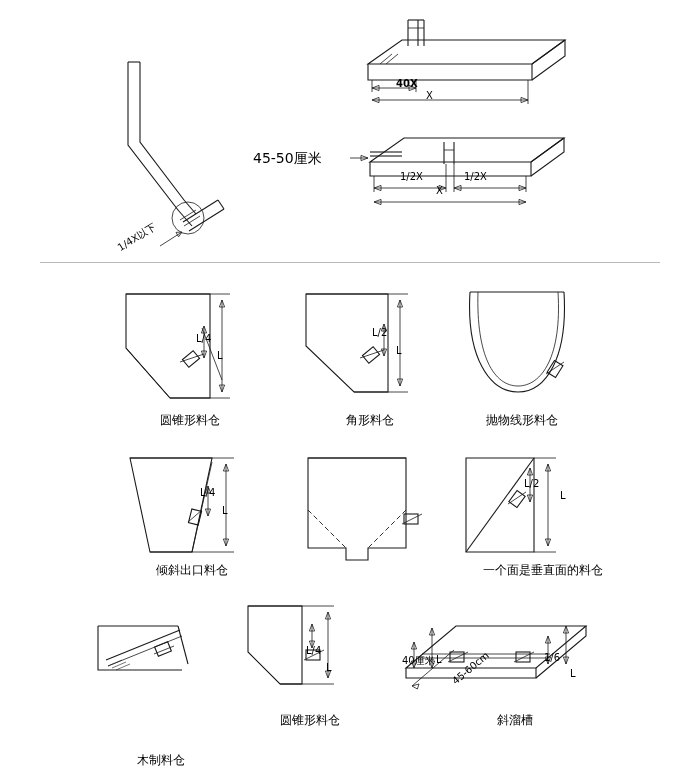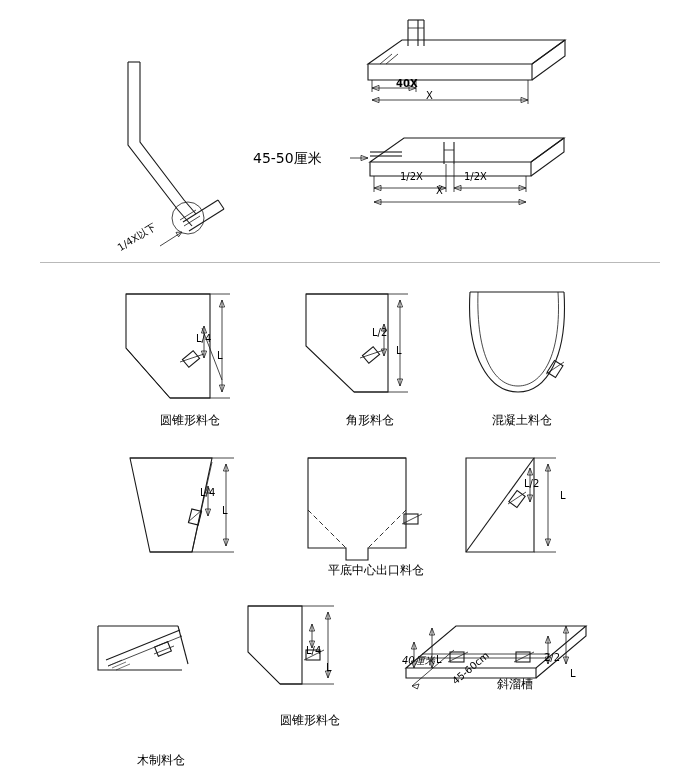--- a/index.html
+++ b/index.html
@@ -177,71 +177,72 @@
 
   <div class="fig" style="left:456px;top:286px;">
     <svg width="150" height="120" viewBox="0 0 150 120">
       <path class="ln" d="M14,6 C10,72 34,106 62,106 C90,106 112,72 108,6" fill="#ffffff"></path>
       <path class="ln" d="M14,6 L108,6"></path>
       <path class="ln-thin" d="M22,6 C20,70 38,100 62,100 C86,100 106,70 102,6"></path>
       <rect class="ln" x="92" y="78" width="14" height="10" transform="rotate(-58 99 83)" fill="#fff"></rect>
       <path class="ln-thin" d="M90,88 L108,76"></path>
     </svg>
   </div>
-  <div class="cap" style="left:452px;top:412px;width:140px;">混凝土料仓</div>
+  <div class="cap" style="left:452px;top:412px;width:140px;">抛物线形料仓</div>
 
   <div class="fig" style="left:118px;top:452px;">
     <svg width="150" height="115" viewBox="0 0 150 115">
       <path class="ln" d="M12,6 L32,100 L74,100 L94,6 Z" fill="#ffffff"></path>
       <path class="ln" d="M12,6 L94,6"></path>
       <path class="ln" d="M32,100 L74,100"></path>
       <path class="ln-thin" d="M74,100 L94,10"></path>
       <rect class="ln" x="70" y="60" width="14" height="10" transform="rotate(-76 77 65)" fill="#fff"></rect>
       <path class="ln-thin" d="M70,70 L84,58"></path>
       <path class="dim" d="M94,6 L116,6 M74,100 L116,100"></path>
       <path class="dim" d="M108,12 L108,94"></path>
       <path class="dim" d="M108,12 l-2.6,7 l5.2,0 z" fill="#1a1a1a"></path>
       <path class="dim" d="M108,94 l-2.6,-7 l5.2,0 z" fill="#1a1a1a"></path>
       <path class="dim" d="M90,34 L90,64"></path>
       <path class="dim" d="M90,34 l-2.6,7 l5.2,0 z" fill="#1a1a1a"></path>
       <path class="dim" d="M90,64 l-2.6,-7 l5.2,0 z" fill="#1a1a1a"></path>
     </svg>
   </div>
   <div class="lbl" style="left:200px;top:487px;">L/4</div>
   <div class="lbl" style="left:222px;top:505px;">L</div>
+  <div class="cap" style="left:122px;top:562px;width:140px;">倾斜出口料仓</div>
 
   <div class="fig" style="left:296px;top:452px;">
     <svg width="150" height="115" viewBox="0 0 150 115">
       <path class="ln" d="M12,6 L12,96 L50,96 L50,108 L72,108 L72,96 L110,96 L110,6 Z" fill="#ffffff"></path>
       <path class="ln" d="M12,6 L110,6"></path>
       <path class="dash" d="M12,58 L50,96"></path>
       <path class="dash" d="M110,58 L72,96"></path>
       <rect class="ln" x="108" y="62" width="14" height="10" fill="#fff"></rect>
       <path class="ln-thin" d="M106,72 L126,62"></path>
     </svg>
   </div>
-  <div class="cap" style="left:306px;top:562px;width:140px;">平底中心出口料仓</div>
 
   <div class="fig" style="left:456px;top:452px;">
     <svg width="160" height="115" viewBox="0 0 160 115">
       <path class="ln" d="M10,6 L10,100 L78,100 L78,6 Z" fill="#ffffff"></path>
       <path class="ln" d="M10,100 L78,6"></path>
       <rect class="ln" x="54" y="42" width="14" height="10" transform="rotate(-54 61 47)" fill="#fff"></rect>
       <path class="ln-thin" d="M52,52 L70,40"></path>
       <path class="dim" d="M78,6 L100,6 M78,100 L100,100"></path>
       <path class="dim" d="M92,12 L92,94"></path>
       <path class="dim" d="M92,12 l-2.6,7 l5.2,0 z" fill="#1a1a1a"></path>
       <path class="dim" d="M92,94 l-2.6,-7 l5.2,0 z" fill="#1a1a1a"></path>
       <path class="dim" d="M74,16 L74,50"></path>
       <path class="dim" d="M74,16 l-2.6,7 l5.2,0 z" fill="#1a1a1a"></path>
       <path class="dim" d="M74,50 l-2.6,-7 l5.2,0 z" fill="#1a1a1a"></path>
     </svg>
   </div>
   <div class="lbl" style="left:524px;top:478px;">L/2</div>
   <div class="lbl" style="left:560px;top:490px;">L</div>
+  <div class="cap" style="left:458px;top:562px;width:170px;">一个面是垂直面的料仓</div>
 
   <div class="fig" style="left:92px;top:608px;">
     <svg width="130" height="90" viewBox="0 0 130 90">
       <path class="ln" d="M6,18 L6,62 L90,62"></path>
       <path class="ln" d="M6,18 L86,18"></path>
       <path class="ln" d="M86,18 L96,56"></path>
       <path class="ln" d="M14,52 L88,22"></path>
       <path class="ln-thin" d="M16,58 L90,28"></path>
 
       <path class="hatch" d="M16,58 L30,52 M20,60 L34,54 M24,62 L38,56"></path>
@@ -295,20 +296,20 @@
       <path class="dim" d="M150,30 l-2.6,7 l5.2,0 z" fill="#1a1a1a"></path>
       <path class="dim" d="M150,58 l-2.6,-7 l5.2,0 z" fill="#1a1a1a"></path>
       <path class="dim" d="M168,20 L168,58"></path>
       <path class="dim" d="M168,20 l-2.6,7 l5.2,0 z" fill="#1a1a1a"></path>
       <path class="dim" d="M168,58 l-2.6,-7 l5.2,0 z" fill="#1a1a1a"></path>
 
       <path class="dim" d="M14,80 L56,44"></path>
       <path class="dim" d="M14,80 l7,-2 l-1.6,5 z" fill="#1a1a1a"></path>
     </svg>
   </div>
-  <div class="lbl" style="left:402px;top:654px;font-style:italic;">40厘米</div>
+  <div class="lbl" style="left:402px;top:654px;">40厘米</div>
   <div class="lbl" style="left:436px;top:654px;">L</div>
-  <div class="lbl" style="left:544px;top:652px;">2/2</div>
+  <div class="lbl" style="left:544px;top:652px;">1/6</div>
   <div class="lbl" style="left:570px;top:668px;">L</div>
   <div class="lbl" style="left:450px;top:678px;transform:rotate(-40deg);transform-origin:left top;">45-60cm</div>
-  <div class="cap" style="left:470px;top:676px;width:90px;">斜溜槽</div>
+  <div class="cap" style="left:470px;top:712px;width:90px;">斜溜槽</div>
 
 </div>
 
 </body></html>

